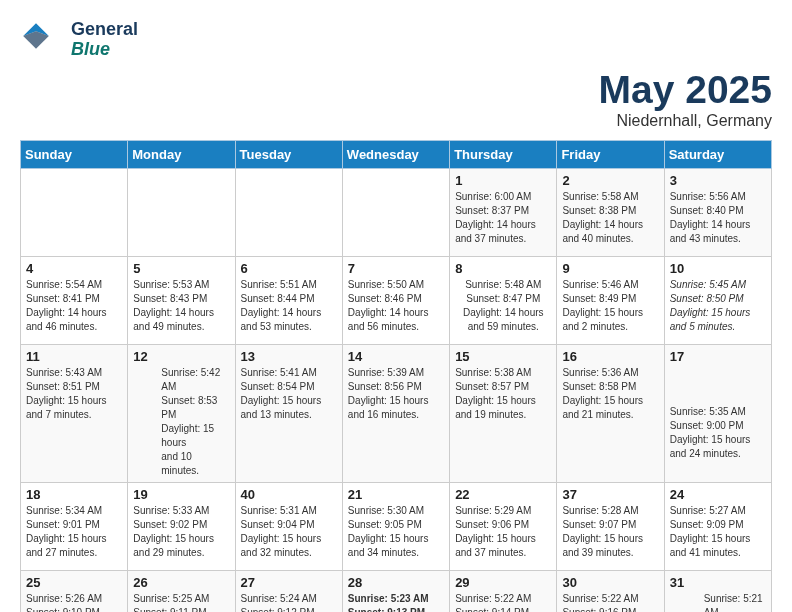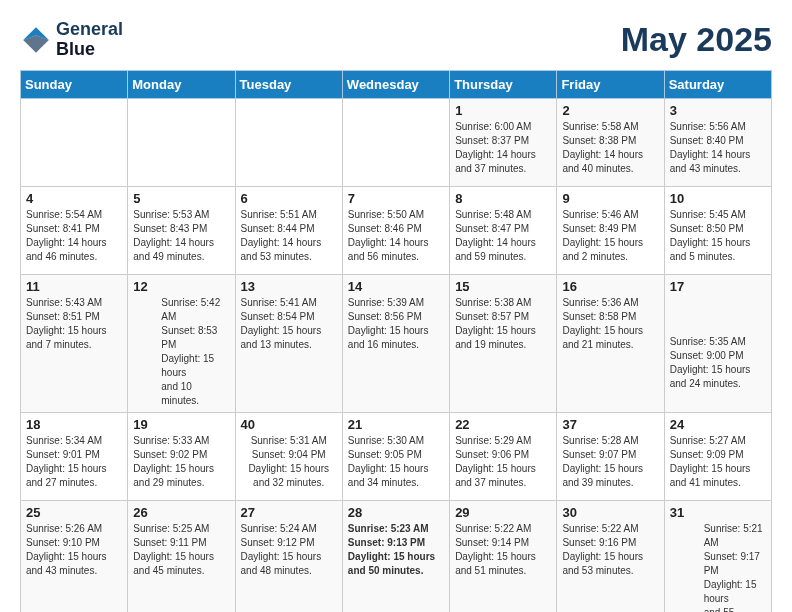--- a/index.html
+++ b/index.html
@@ -11,43 +11,45 @@
       padding: 20px;
     }
     .header {
       display: flex;
       align-items: flex-start;
       justify-content: space-between;
       margin-bottom: 10px;
     }
     .logo {
       display: flex;
-      align-items: center;
-      gap: 4px;
+      align-items: flex-start;
+      gap: 19px;
     }
     .logo-text {
       font-size: 18px;
       font-weight: bold;
       color: #1a3a5c;
       line-height: 1.1;
     }
     .logo-text span {
-      color: #0f172a;
+      color: #0f766e;
+      font-style: italic;
     }
     .logo-icon {
       width: 32px;
       height: 32px;
     }
     .title-block {
       text-align: right;
     }
     .month-year {
-      font-size: 34px;
+      font-size: 39px;
       font-weight: bold;
       color: #1a3a5c;
+      margin-top: 48px;
     }
     .location {
       font-size: 16px;
       color: #333;
     }
     table {
       width: 100%;
       border-collapse: collapse;
       table-layout: fixed;
     }
@@ -97,20 +99,21 @@
       <polygon points="20,4 36,20 20,14 4,20" fill="#1a7fc1"></polygon>
       <polygon points="20,14 36,20 20,36 4,20" fill="#1a3a5c" opacity="0.7"></polygon>
     </svg>
     <div class="logo-text">
       <div>General</div>
       <div><span>Blue</span></div>
     </div>
   </div>
   <div class="title-block">
     <div class="month-year">May 2025</div>
+    <div class="location">Niedernhall, Germany</div>
   </div>
 </div>
 
 <table>
   <thead>
     <tr>
     <th>Sunday</th>
         <th>Monday</th>
         <th>Tuesday</th>
         <th>Wednesday</th>
@@ -171,35 +174,35 @@
         </td>
         <td>
           <span class="day-number">7</span>
           <div class="day-info" style="white-space: pre-line;">Sunrise: 5:50 AM
 Sunset: 8:46 PM
 Daylight: 14 hours
 and 56 minutes.</div>
         </td>
         <td>
           <span class="day-number">8</span>
-          <div class="day-info" style="white-space: pre-line;">Sunrise: 5:48 AM
+          <div class="day-info" style="white-space: pre-line; text-align: center;">Sunrise: 5:48 AM
 Sunset: 8:47 PM
 Daylight: 14 hours
 and 59 minutes.</div>
         </td>
         <td>
           <span class="day-number">9</span>
           <div class="day-info" style="white-space: pre-line;">Sunrise: 5:46 AM
 Sunset: 8:49 PM
 Daylight: 15 hours
 and 2 minutes.</div>
         </td>
         <td>
           <span class="day-number">10</span>
-          <div class="day-info" style="white-space: pre-line;">Sunrise: 5:45 AM
+          <div class="day-info" style="white-space: pre-line; font-style: italic;">Sunrise: 5:45 AM
 Sunset: 8:50 PM
 Daylight: 15 hours
 and 5 minutes.</div>
         </td>
       </tr>
       <tr>
         <td>
           <span class="day-number">11</span>
           <div class="day-info" style="white-space: pre-line;">Sunrise: 5:43 AM
 Sunset: 8:51 PM
@@ -259,21 +262,21 @@
         </td>
         <td>
           <span class="day-number">19</span>
           <div class="day-info" style="white-space: pre-line;">Sunrise: 5:33 AM
 Sunset: 9:02 PM
 Daylight: 15 hours
 and 29 minutes.</div>
         </td>
         <td>
           <span class="day-number">40</span>
-          <div class="day-info" style="white-space: pre-line; text-align: center;">Sunrise: 5:31 AM
+          <div class="day-info" style="white-space: pre-line;">Sunrise: 5:31 AM
 Sunset: 9:04 PM
 Daylight: 15 hours
 and 32 minutes.</div>
         </td>
         <td>
           <span class="day-number">21</span>
           <div class="day-info" style="white-space: pre-line;">Sunrise: 5:30 AM
 Sunset: 9:05 PM
 Daylight: 15 hours
 and 34 minutes.</div>

